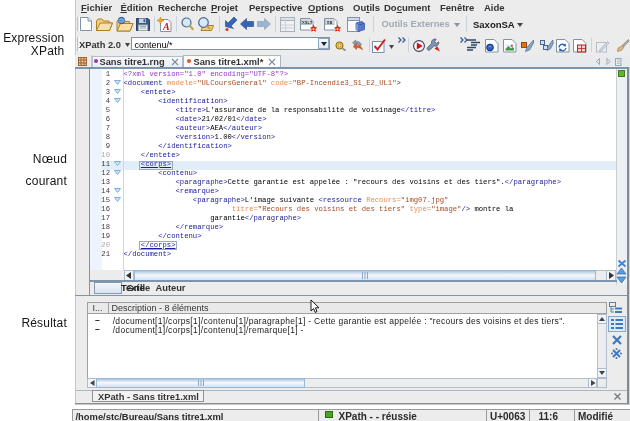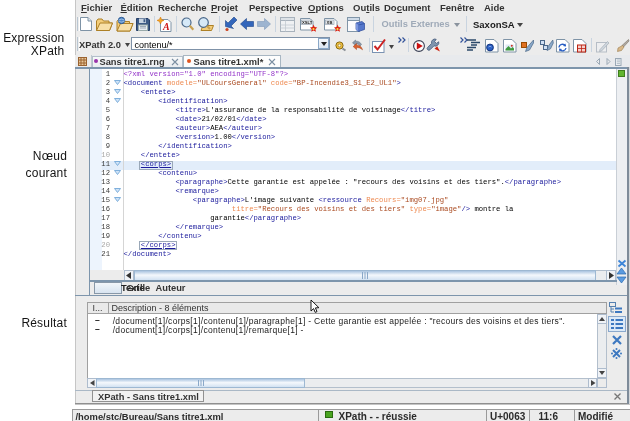--- a/index.html
+++ b/index.html
@@ -21,21 +21,21 @@
 svg.abs{position:absolute;overflow:visible;}
 .scrl{position:absolute;background:#ebedef;border:1px solid #b3bfcc;}
 .thmb{position:absolute;background:#d8e5f3;border:1px solid #9db8d2;}
 .sbtn{position:absolute;background:#f0f3f7;border:1px solid #aebccd;}
 .ssep{position:absolute;top:409px;width:1px;height:12px;background:#9a9a9a;}
 .stx{position:absolute;top:410.5px;font-weight:bold;font-size:10px;color:#2b2b2b;}
 </style></head>
 <body>
 
 <div class="lbl" style="left:0;top:31.5px;width:64.5px;">Expression<br>XPath</div>
-<div class="lbl" style="left:0;top:147.5px;width:67px;line-height:17px;">Nœud<br>courant</div>
+<div class="lbl" style="left:0;top:147.5px;width:67px;line-height:22px;">Nœud<br>courant</div>
 <div class="lbl" style="left:0;top:317px;width:67px;">Résultat</div>
 
 <div class="abs" style="left:75px;top:0;width:555px;height:404px;background:#ececec;border-left:1px solid #c6c6c6;"></div>
 
 <span class="mtx" style="left:81px;"><span class="mn">F</span>ichier</span>
 <span class="mtx" style="left:120.5px;"><span class="mn">É</span>dition</span>
 <span class="mtx" style="left:158px;">Recherche</span>
 <span class="mtx" style="left:211px;"><span class="mn">P</span>rojet</span>
 <span class="mtx" style="left:249px;">Pe<span class="mn">r</span>spective</span>
 <span class="mtx" style="left:308px;"><span class="mn">O</span>ptions</span>

